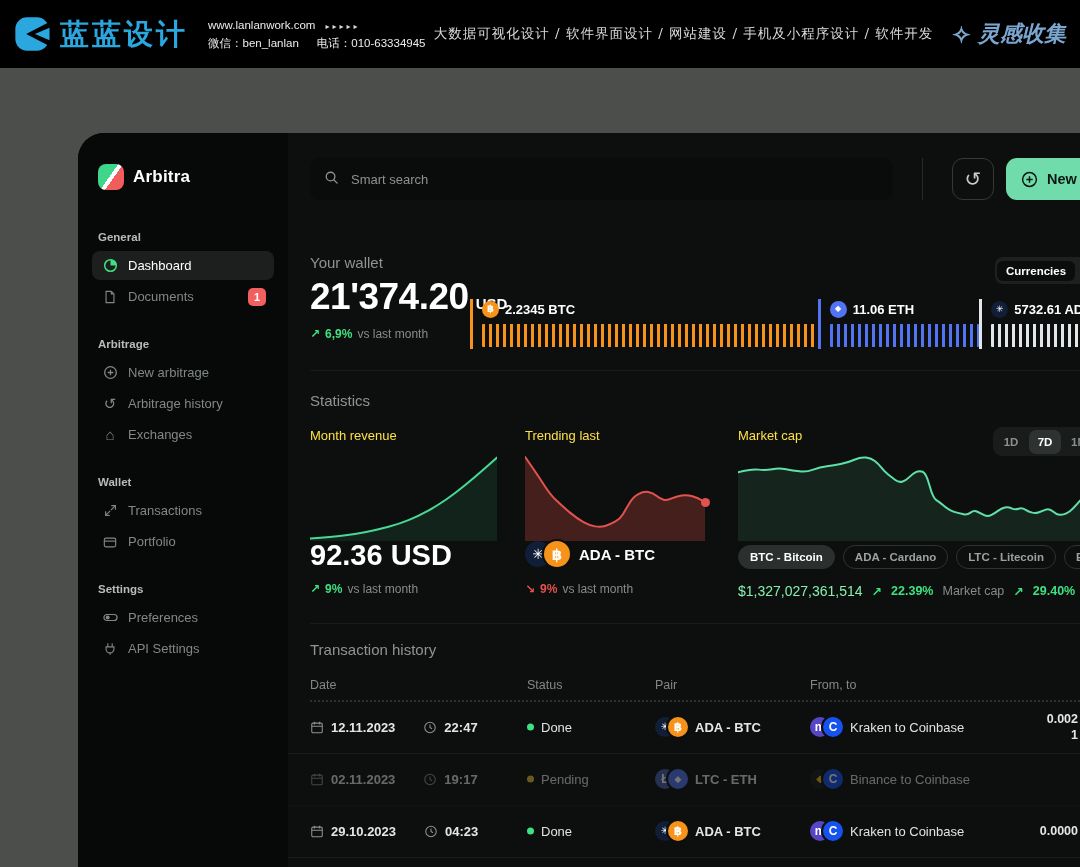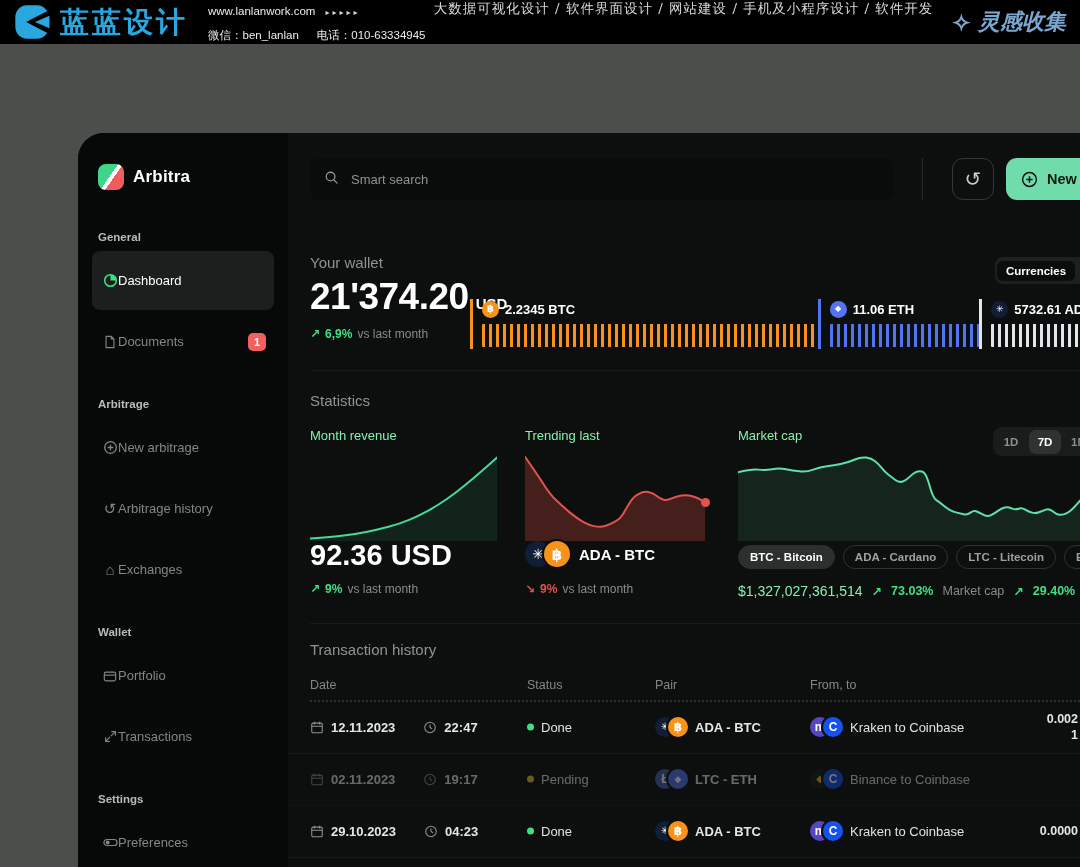--- a/index.html
+++ b/index.html
@@ -1,45 +1,45 @@
 <!DOCTYPE html>
 <html><head>
 <meta charset="utf-8">
 <style>
   html,body{margin:0;padding:0}
   body{width:1080px;height:867px;position:relative;overflow:hidden;background:#4b4e4b;
        font-family:"Liberation Sans","DejaVu Sans",sans-serif;}
   
-  .banner{position:absolute;left:0;top:0;width:100%;height:44px;background:#000;
-          display:flex;color:#fff;z-index:5}
+  .banner{position:absolute;left:0;top:0;width:100%;height:68px;background:#000;
+          display:flex;align-items:center;color:#fff;z-index:5}
   .brand{display:flex;align-items:center;gap:8px;padding-left:12px;cursor:pointer}
   .brand svg{width:40px;height:40px;display:block}
   .brand-name{color:#2aa7df;font-size:29px;font-weight:bold;letter-spacing:3px;line-height:1}
-  .contact{margin-left:20px;font-size:11.5px;line-height:22px;color:#ececec;white-space:nowrap}
+  .contact{margin-left:20px;font-size:11.5px;line-height:17px;color:#ececec;white-space:nowrap}
   .contact .arrows{font-size:8px;letter-spacing:3px;margin-left:10px;color:#dadada}
   .contact .sep{display:inline-block;width:18px}
   .services{flex:1;text-align:center;font-family:"DejaVu Serif","Liberation Serif",serif;
             font-size:13.5px;color:#d8dbd8;letter-spacing:1px;white-space:nowrap;overflow:hidden}
   .collect{display:flex;align-items:center;gap:7px;padding:0 14px 0 10px;color:#7ba6cf;
            font-family:"DejaVu Serif","Liberation Serif",serif;font-style:italic;font-weight:bold;
            font-size:22px;white-space:nowrap;cursor:pointer}
   .collect .star{font-size:23px;font-style:normal}
   
   .dashboard{position:absolute;left:78px;top:133px;right:0;bottom:0;background:#0d0f0e;
              border-top-left-radius:26px;display:flex;overflow:hidden}
   
   .sidebar{width:210px;flex:none;background:#070808;padding:30px 14px 0;box-sizing:border-box}
   .applogo{display:flex;align-items:center;gap:9px;padding-left:6px;height:28px}
   .applogo-mark{width:26px;height:26px;border-radius:8px;flex:none;
      background:linear-gradient(125deg,#3fd68c 0 46%,#ffffff 46% 57%,#f25c5c 57% 100%)}
   .applogo-name{color:#fff;font-size:17px;font-weight:bold;letter-spacing:.2px}
   .nav-section{margin-top:27px}
   .nav-section.first{margin-top:40px}
   .nav-label{font-size:11.5px;font-weight:bold;color:#b7bcb8;padding-left:6px;margin-bottom:8px}
-  .nav-item{display:flex;align-items:center;height:29px;padding:15px 10px;border-radius:8px;
+  .nav-item{display:flex;align-items:center;gap:10px;height:29px;padding:0 10px;border-radius:8px;
             color:#828784;font-size:13px;position:relative;margin-bottom:2px;cursor:pointer}
   .nav-item.active{background:#1c1f1e;color:#fff}
   .nav-icon{width:16px;height:16px;display:flex;align-items:center;justify-content:center;flex:none}
   .nav-item.active .nav-icon{color:#3fe081}
   .badge{position:absolute;right:8px;background:#f25f5f;color:#fff;font-size:11px;font-weight:bold;
          width:18px;height:18px;border-radius:5px;display:flex;align-items:center;justify-content:center}
   
   .main{flex:1;position:relative;min-width:0}
   .search-bar{position:absolute;left:22px;top:25px;width:583px;height:42px;background:#0a0c0b;
               border-radius:9px;display:flex;align-items:center;gap:10px;padding:0 14px;
@@ -70,21 +70,21 @@
   .view.active{background:#0b0d0c;color:#fff}
   .holdings{position:absolute;left:182px;top:166px;right:0;height:50px;display:flex}
   .holding{box-sizing:border-box;border-left:3px solid;padding-left:9px;display:flex;
            flex-direction:column;flex:none}
   .h-label{display:flex;align-items:center;gap:6px;color:#fff;font-weight:bold;font-size:13px;
            white-space:nowrap;height:20px}
   .ticks{height:23px;margin-top:5px;border-radius:1px}
   .coin{border-radius:50%;display:inline-flex;align-items:center;justify-content:center;
         font-weight:bold;flex:none;line-height:1}
   
-  .chart-label{position:absolute;top:295px;color:#86efac;font-size:13px}
+  .chart-label{position:absolute;top:295px;color:#fde047;font-size:13px}
   .chart{position:absolute;top:322px;height:86px}
   .chart svg{width:100%;height:100%;display:block}
   #chart-revenue{left:22px;width:187px}
   #chart-trending{left:237px;width:180px}
   #chart-market{left:450px;width:342px}
   .end-dot{position:absolute;width:9px;height:9px;border-radius:50%}
   .range-toggle{position:absolute;left:705px;top:294px;height:29px;background:#191c1b;border-radius:9px;
                 display:flex;align-items:center;padding:2px;gap:2px;width:160px;box-sizing:border-box}
   .range{width:32px;text-align:center;font-size:11.5px;font-weight:bold;color:#8b908d;padding:6px 0;
          border-radius:7px;cursor:pointer}
@@ -189,37 +189,37 @@
             <span class="nav-icon">
               <span style="font-size:15px;line-height:1">⌂</span>
             </span>
             <span>Exchanges</span>
           </div>
         </div>
         <div class="nav-section">
           <div class="nav-label">Wallet</div>
           <div class="nav-item">
             <span class="nav-icon">
-              <svg viewBox="0 0 16 16" width="14" height="14">
-                <rect x="1.5" y="3.5" width="13" height="10" rx="2" fill="none" stroke="currentColor" stroke-width="1.3"></rect>
-                <path d="M1.5 7h13" stroke="currentColor" stroke-width="1.3"></path>
-              </svg>
-            </span>
-            <span>Portfolio</span>
-          </div>
-          <div class="nav-item">
-            <span class="nav-icon">
               <svg viewBox="0 0 16 16" width="13" height="13">
                 <path d="M9 2h5v5" fill="none" stroke="currentColor" stroke-width="1.4"></path>
                 <path d="M14 2 8.5 7.5" stroke="currentColor" stroke-width="1.4"></path>
                 <path d="M7 14H2V9" fill="none" stroke="currentColor" stroke-width="1.4"></path>
                 <path d="M2 14l5.5-5.5" stroke="currentColor" stroke-width="1.4"></path>
               </svg>
             </span>
             <span>Transactions</span>
+          </div>
+          <div class="nav-item">
+            <span class="nav-icon">
+              <svg viewBox="0 0 16 16" width="14" height="14">
+                <rect x="1.5" y="3.5" width="13" height="10" rx="2" fill="none" stroke="currentColor" stroke-width="1.3"></rect>
+                <path d="M1.5 7h13" stroke="currentColor" stroke-width="1.3"></path>
+              </svg>
+            </span>
+            <span>Portfolio</span>
           </div>
         </div>
         <div class="nav-section">
           <div class="nav-label">Settings</div>
           <div class="nav-item">
             <span class="nav-icon">
               <svg viewBox="0 0 16 16" width="15" height="15">
                 <rect x="1" y="4.8" width="14" height="6.4" rx="3.2" fill="none" stroke="currentColor" stroke-width="1.3"></rect>
                 <circle cx="5" cy="8" r="2.1" fill="currentColor"></circle>
               </svg>
@@ -353,21 +353,21 @@
 
     <div class="pills" id="pills">
         <span class="pill active">BTC - Bitcoin</span>
         <span class="pill">ADA - Cardano</span>
         <span class="pill">LTC - Litecoin</span>
         <span class="pill">ETH - Ethereum</span>
       </div>
     <div class="market-stats">
       <span class="ms-value">$1,327,027,361,514</span>
       <span class="pct up">↗</span>
-      <span class="pct up">73.03%</span>
+      <span class="pct up">22.39%</span>
       <span class="muted">Market cap</span>
       <span class="pct up">↗</span>
       <span class="pct up">29.40%</span>
       <span class="muted">Volume (24h)</span>
     </div>
 
     <div class="hdiv" style="top:490px"></div>
 
     <div class="section-title" style="top:508px;left:22px">Transaction history</div>
     <div class="thead">

